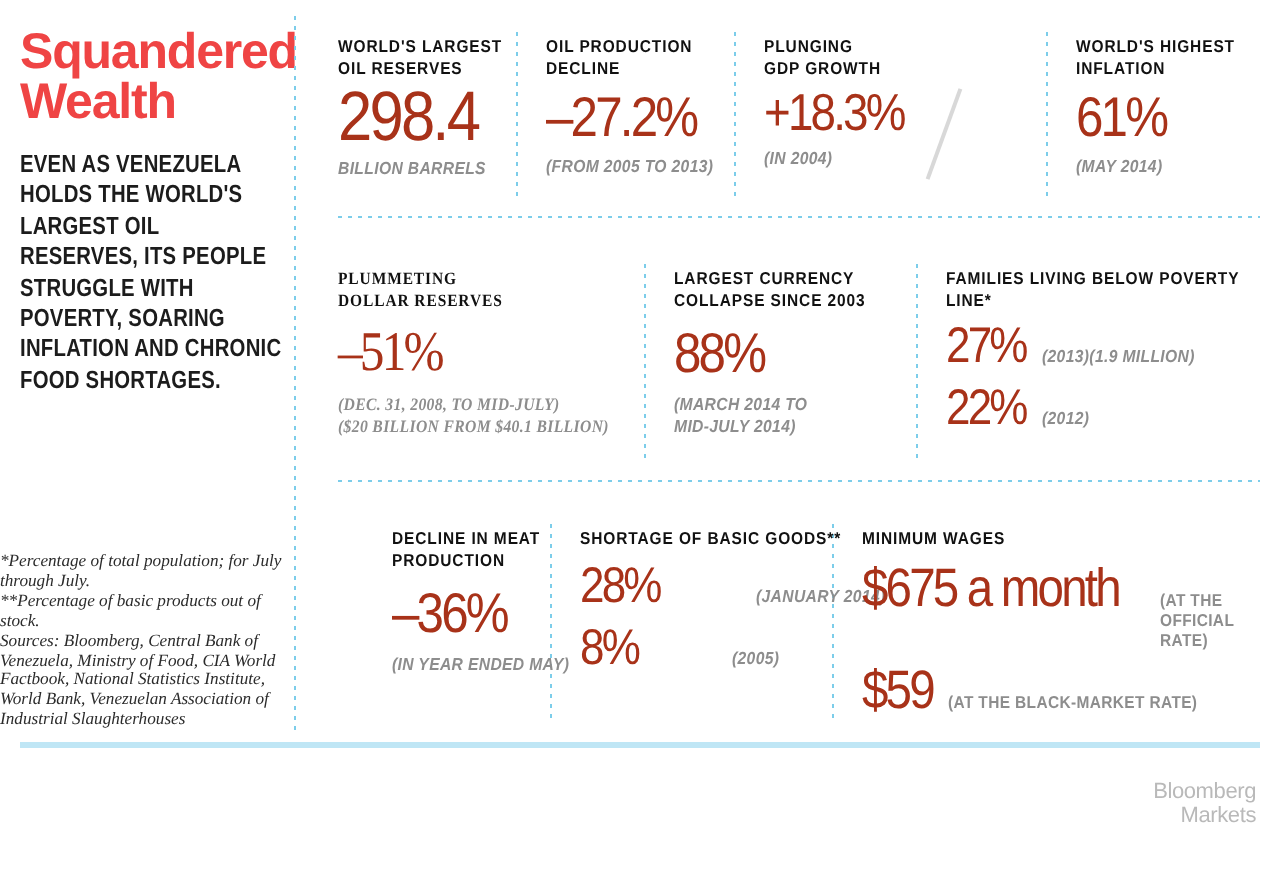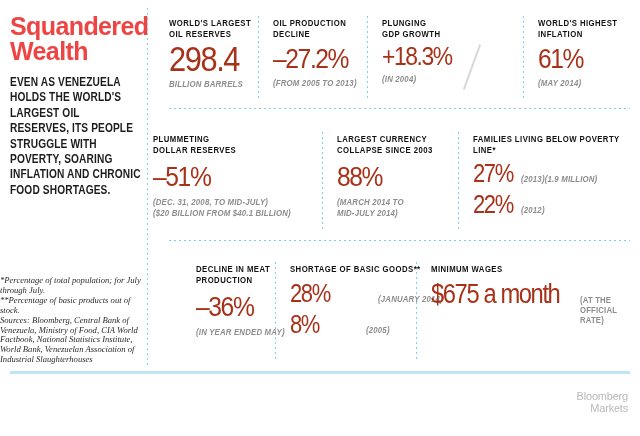--- a/index.html
+++ b/index.html
@@ -156,21 +156,21 @@
     background: #d8d8d8;
     transform: rotate(20deg);
     transform-origin: center;
   }
   #p-gdp .note { margin-top: 5px; }
 
   #p-inflation { left: 538px; top: 18px; }
   #p-inflation .bignum { font-size: 28px; margin-top: 6px; }
   #p-inflation .note { margin-top: 5px; }
 
-  #p-dollar { left: 153px; top: 134px; }
+  #p-dollar { left: 169px; top: 134px; font-family: Liberation Serif, serif; }
   #p-dollar .bignum { font-size: 28px; margin-top: 8px; }
   #p-dollar .note { margin-top: 6px; }
 
   #p-currency { left: 337px; top: 134px; }
   #p-currency .bignum { font-size: 28px; margin-top: 8px; }
   #p-currency .note { margin-top: 6px; }
 
   #p-poverty { left: 473px; top: 134px; }
   #p-poverty .bignum { font-size: 25px; }
   #p-poverty .stat-line { margin-top: 6px; }
@@ -302,18 +302,22 @@
     <span class="note">(2005)</span>
   </div>
 </div>
 
 <div class="panel" id="p-wages">
   <div class="panel-label">MINIMUM WAGES</div>
   <div class="stat-line row-inline">
     <span class="bignum">$675 a month</span>
     <span class="note note-upright">(AT THE OFFICIAL RATE)</span>
   </div>
+  <div class="stat-line row-inline">
+    <span class="bignum">$59</span>
+    <span class="note note-upright">(AT THE BLACK-MARKET RATE)</span>
+  </div>
 </div>
 
 <div id="logo">
   <div>Bloomberg</div>
   <div>Markets</div>
 </div>
 
 </body></html>

